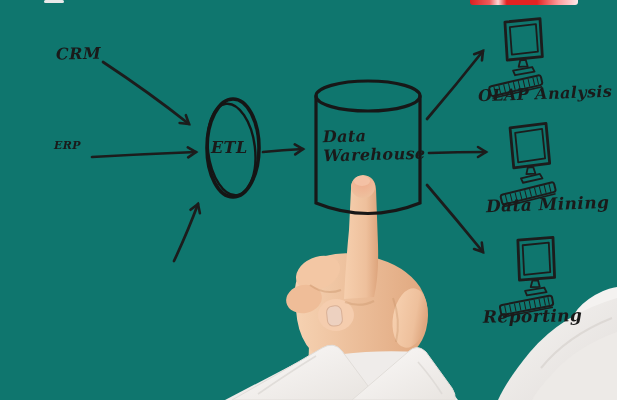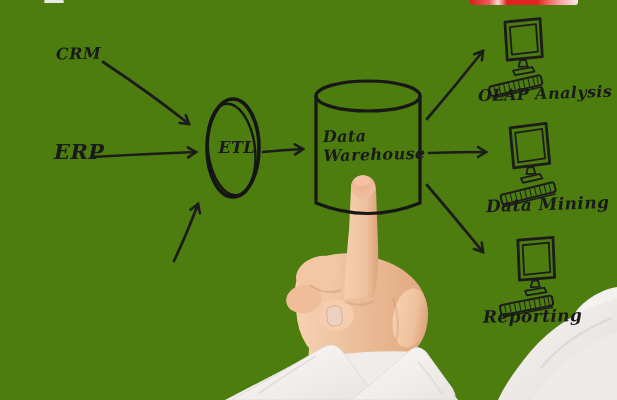--- a/index.html
+++ b/index.html
@@ -1,18 +1,18 @@
 <!DOCTYPE html>
 <html><head>
 <meta charset="utf-8">
 <style>
   html,body{margin:0;padding:0;background:#fff;}
   .stage{
     position:relative;width:617px;height:400px;overflow:hidden;
-    background:#4d7c0f;font-family:"DejaVu Serif",serif;
+    background:#0f766e;font-family:"DejaVu Serif",serif;
   }
   .layer{position:absolute;left:0;top:0;width:617px;height:400px;}
   .hw{
     position:absolute;color:#1a1a1a;font-style:italic;font-weight:bold;
     font-family:"DejaVu Serif",serif;letter-spacing:.4px;white-space:nowrap;
     line-height:1.16;
   }
   .wrap{white-space:normal;}
   .red-strip{
     position:absolute;left:470px;top:0;width:108px;height:5px;
@@ -156,24 +156,24 @@
       <g transform="translate(-14,70) rotate(-13)">
         <rect x="0" y="0" width="53" height="10" rx="2.5" stroke-width="2"></rect>
         <path d="M5,1 L5,9 M10,1 L10,9 M15,1 L15,9 M20,1 L20,9 M25,1 L25,9 M30,1 L30,9 M35,1 L35,9 M40,1 L40,9 M45,1 L45,9 M49,1 L49,9" stroke-width="1"></path>
         <path d="M1,12 L52,12" stroke-width="1.6"></path>
       </g>
     </g>
   </svg>
 
   <div class="hw" style="left:56px;top:45px;font-size:16px;transform:rotate(-1deg);">CRM</div>
 
-  <div class="hw" style="left:54px;top:140px;font-size:21px;">ERP</div>
+  <div class="hw" style="left:54px;top:140px;font-size:11px;">ERP</div>
 
 
-  <div class="hw" style="left:211px;top:139px;width:44px;text-align:right;font-size:16px;">ETL</div>
+  <div class="hw" style="left:211px;top:139px;width:44px;text-align:left;font-size:16px;">ETL</div>
 
   <div class="hw" style="left:323px;top:127px;font-size:16px;transform:rotate(-1.5deg);">
     <div>Data</div>
     <div>Warehouse</div>
   </div>
 
   <div class="hw" style="left:478px;top:85px;font-size:16px;transform:rotate(-2deg);">OLAP Analysis</div>
 
   <div class="hw" style="left:486px;top:195px;font-size:17px;transform:rotate(-2deg);">Data Mining</div>
 

